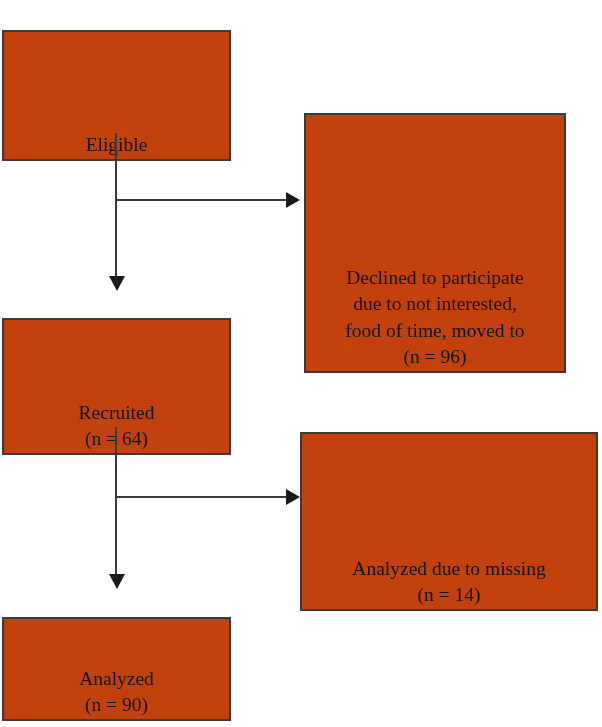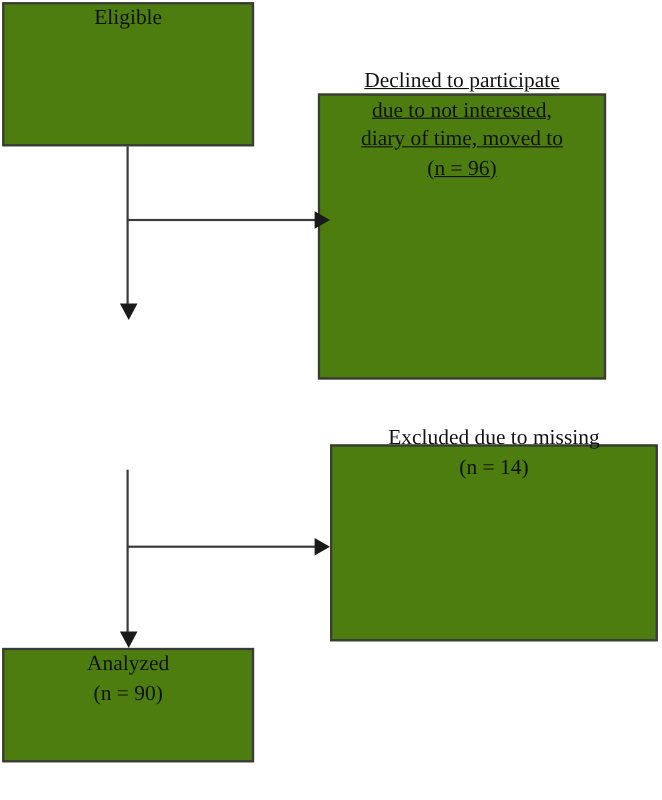--- a/index.html
+++ b/index.html
@@ -15,38 +15,39 @@
     position: relative;
     width: 602px;
     height: 727px;
     background: #ffffff;
     overflow: hidden;
   }
   .node {
     position: absolute;
     box-sizing: border-box;
     border: 2px solid #3a3a3a;
-    background: #4d7c0f;
+    background: #c2410c;
     display: flex;
     flex-direction: column;
     align-items: center;
-    justify-content: flex-start;
+    justify-content: flex-end;
     text-align: center;
     line-height: 1.36;
     font-size: 19.5px;
     color: #111111;
+    margin-top: 28px;
   }
   .node .line {
     display: block;
     white-space: pre;
   }
 
   
   #node-eligible  { left: 2px;   top: 2px;   width: 229px; height: 131px; }
-  #node-declined  { left: 289px; top: 85px;  width: 262px; height: 260px; text-decoration: underline; }
+  #node-declined  { left: 304px; top: 85px;  width: 262px; height: 260px; }
   #node-recruited { left: 2px;   top: 290px; width: 229px; height: 137px; }
   #node-excluded  { left: 300px; top: 404px; width: 298px; height: 179px; }
   #node-analyzed  { left: 2px;   top: 589px; width: 229px; height: 104px; }
 
   
   #node-declined .stack { margin-top: -26px; }
   #node-excluded .stack { margin-top: -20px; }
 
   
   .vline {
@@ -98,29 +99,35 @@
   <div class="node" id="node-eligible">
     <div class="stack">
       <span class="line">Eligible</span>
     </div>
   </div>
 
   <div class="node" id="node-declined">
     <div class="stack">
       <span class="line">Declined to participate</span>
       <span class="line">due to not interested,</span>
-      <span class="line">diary of time, moved to</span>
+      <span class="line">food of time, moved to</span>
       <span class="line">(n = 96)</span>
     </div>
   </div>
 
+  <div class="node" id="node-recruited">
+    <div class="stack">
+      <span class="line">Recruited</span>
+      <span class="line">(n = 64)</span>
+    </div>
+  </div>
 
   <div class="node" id="node-excluded">
     <div class="stack">
-      <span class="line">Excluded due to missing</span>
+      <span class="line">Analyzed due to missing</span>
       <span class="line">(n = 14)</span>
     </div>
   </div>
 
   <div class="node" id="node-analyzed">
     <div class="stack">
       <span class="line">Analyzed</span>
       <span class="line">(n = 90)</span>
     </div>
   </div>

